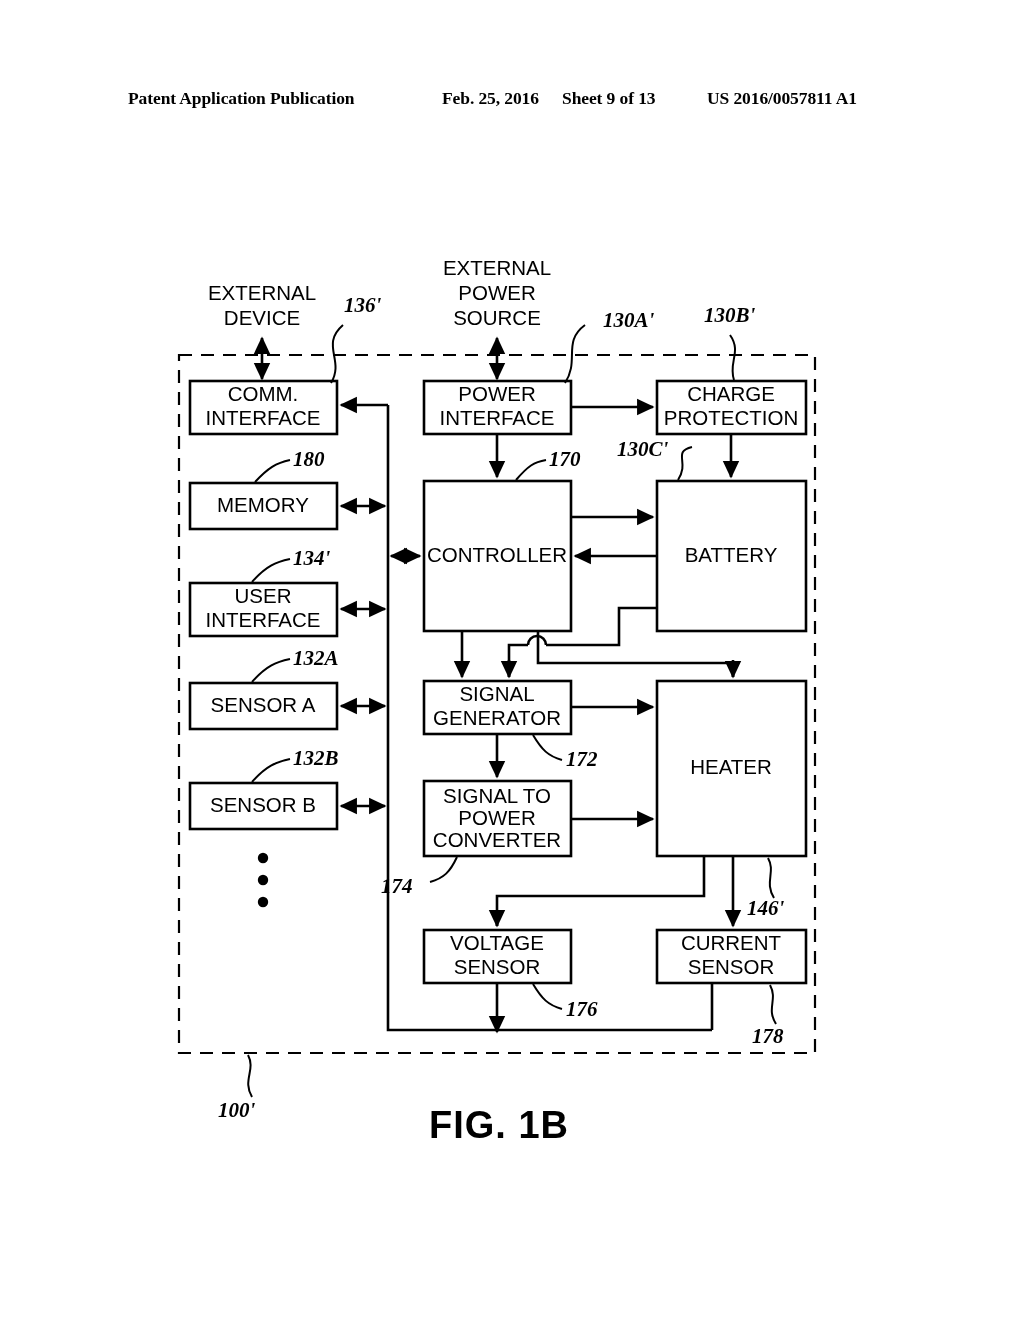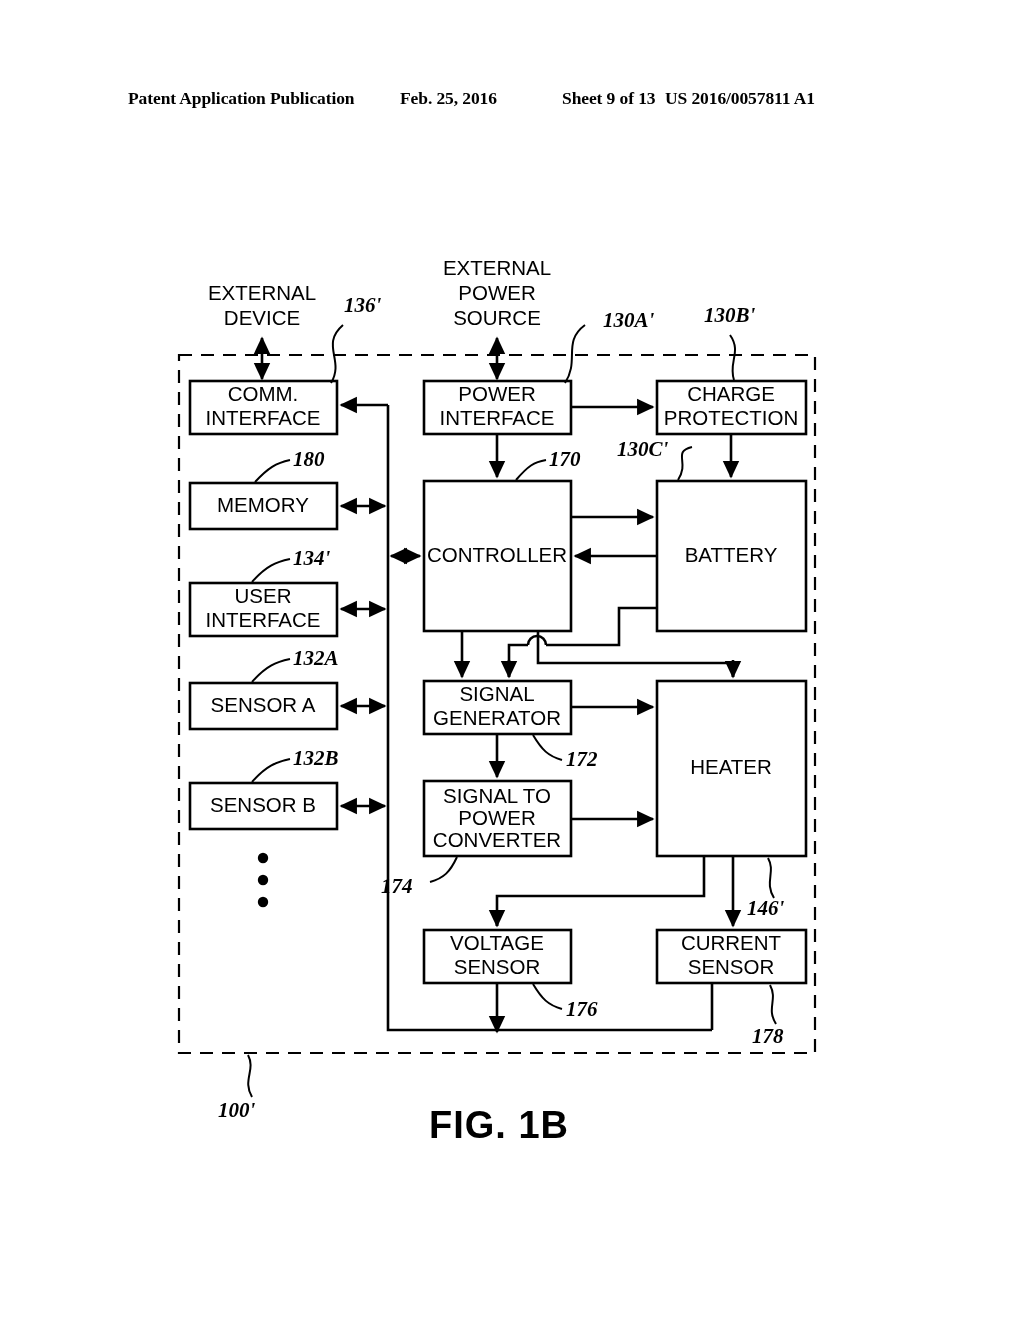--- a/index.html
+++ b/index.html
@@ -31,23 +31,23 @@
     display: flex;
     flex-direction: row;
     align-items: baseline;
     font-family: "Liberation Serif", serif;
     font-weight: bold;
     font-size: 17.5px;
     letter-spacing: -0.1px;
     white-space: nowrap;
   }
   .hdr-left   { position: absolute; left: 128px; }
-  .hdr-mid    { position: absolute; left: 400px; }
+  .hdr-mid    { position: absolute; left: 442px; }
   .hdr-mid2   { position: absolute; left: 562px; }
-  .hdr-right  { position: absolute; left: 665px; }
+  .hdr-right  { position: absolute; left: 707px; }
 
   #figsvg {
     position: absolute;
     left: 0;
     top: 0;
     width: 1024px;
     height: 1320px;
   }
   svg text { font-family: "Liberation Sans", sans-serif; fill: #000; }
   .blocklabel {

